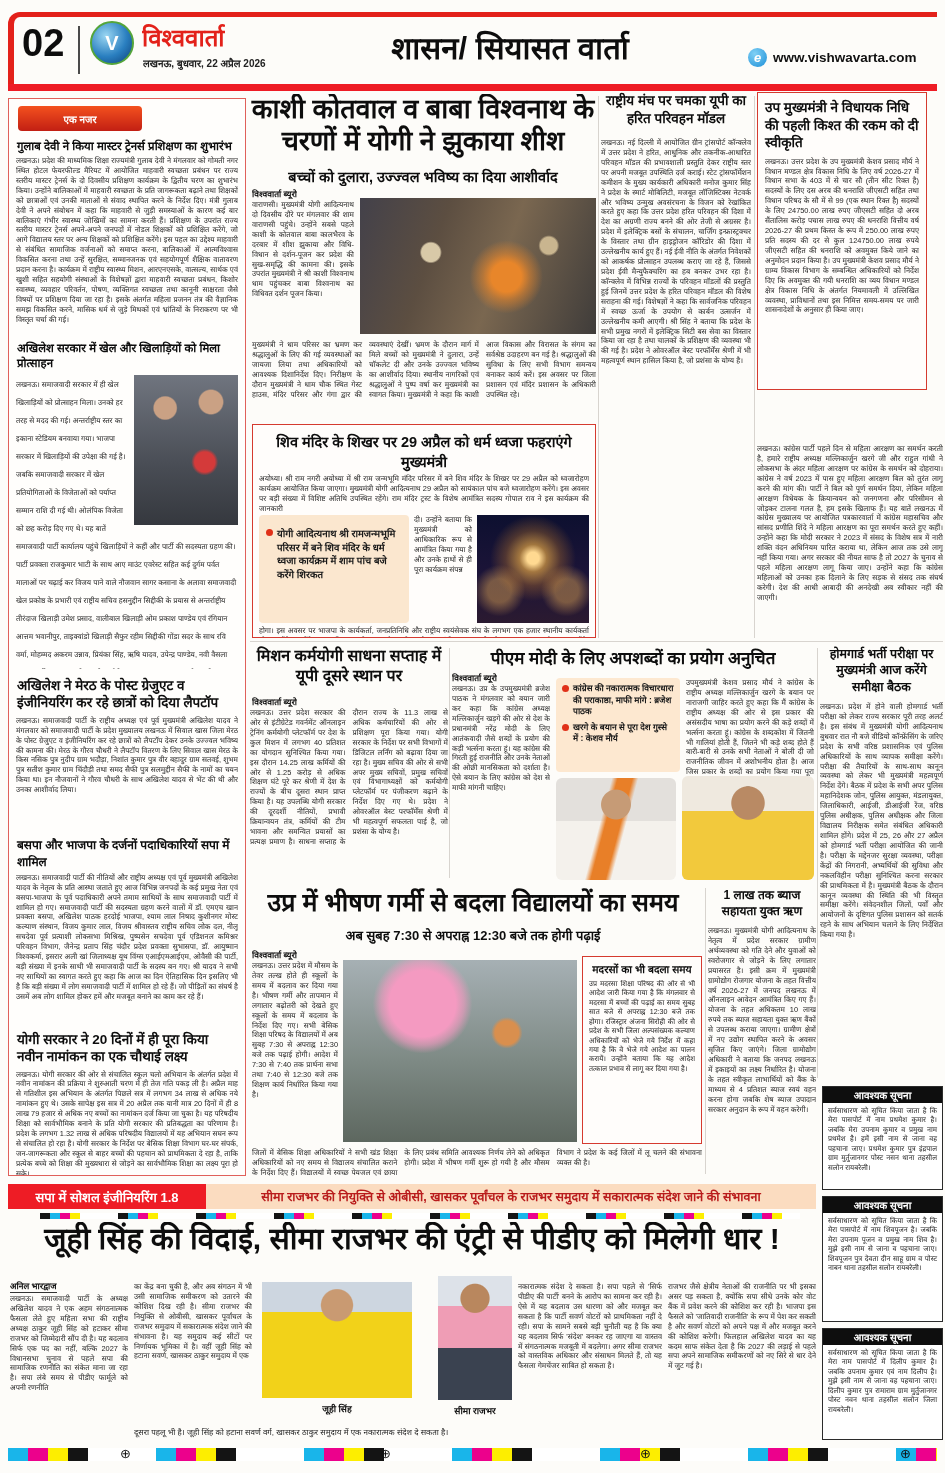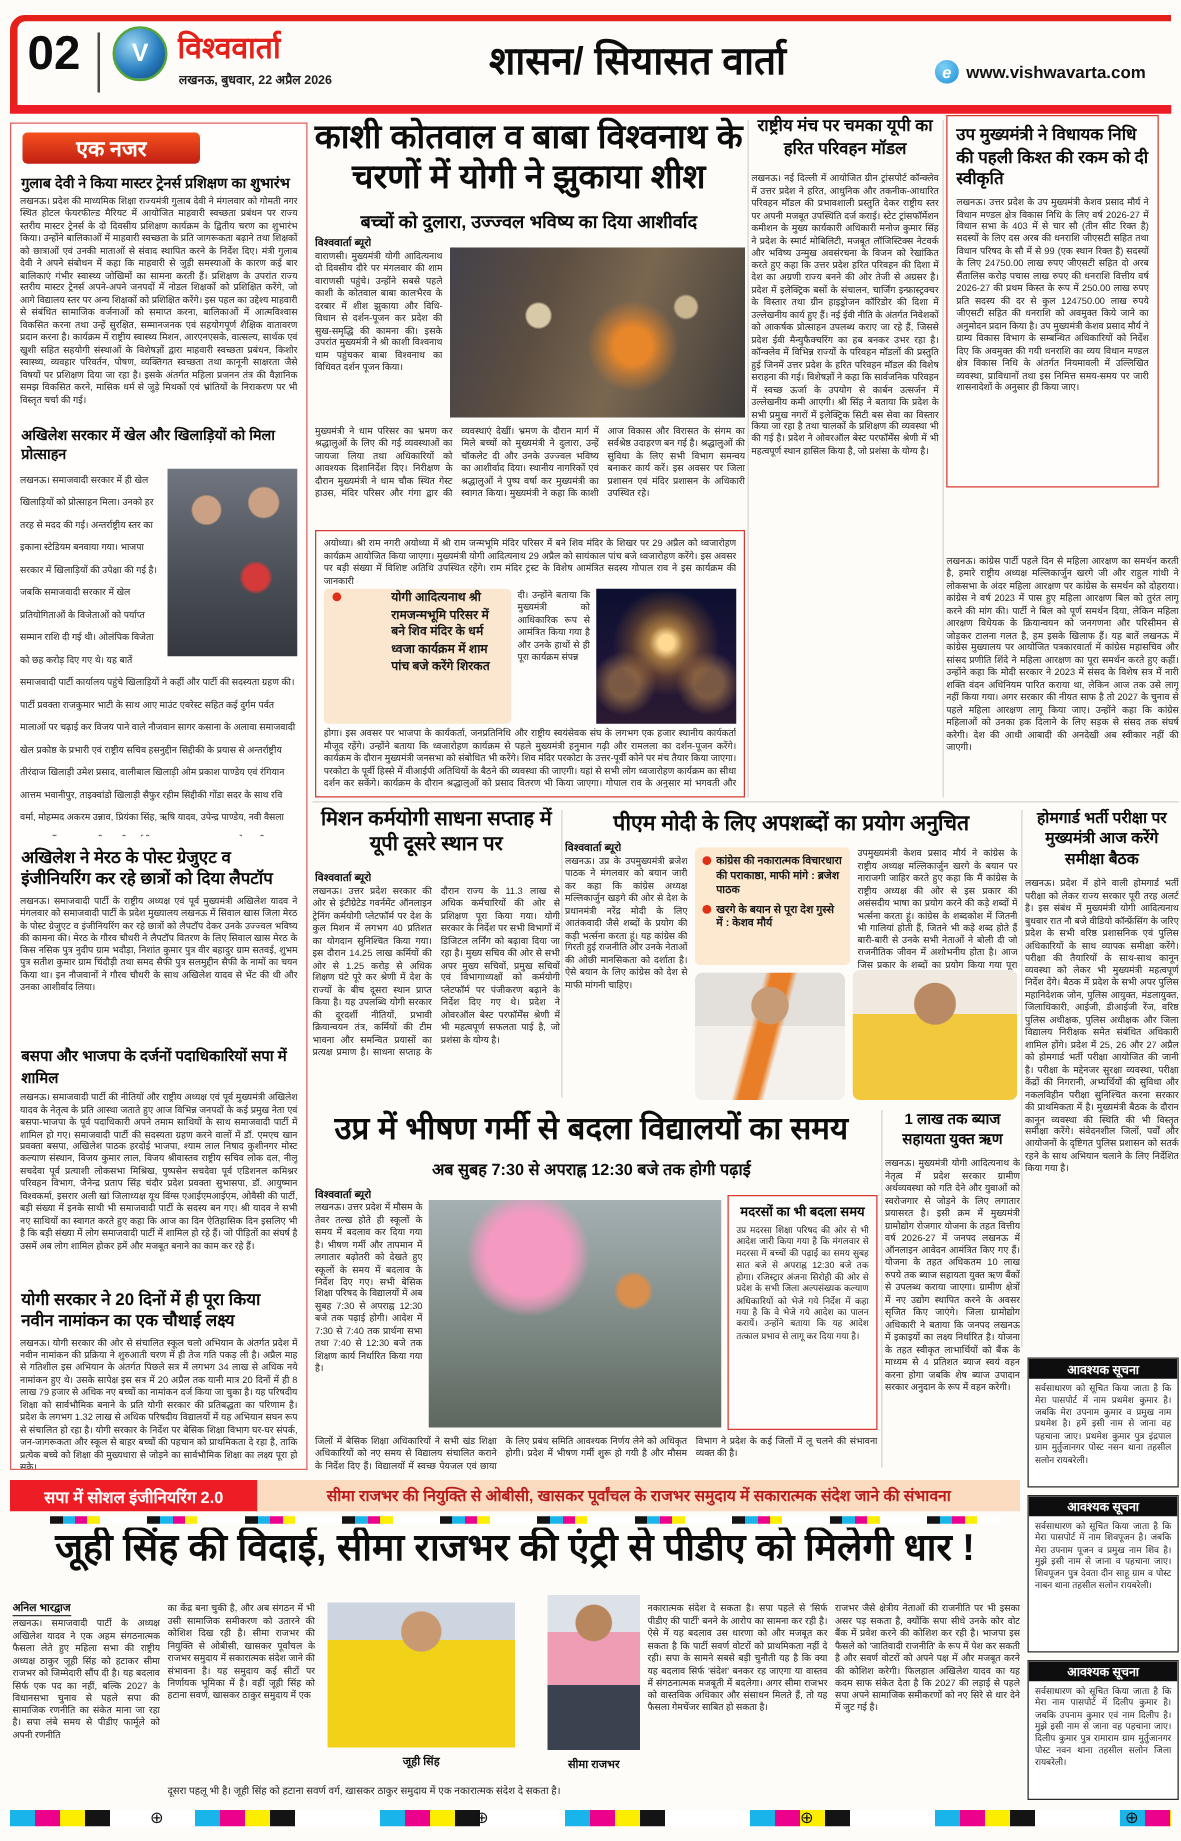--- a/index.html
+++ b/index.html
@@ -71,21 +71,21 @@
   </div>
   <div class="b hdln" style="left:142px;top:20px;font-size:24px;color:var(--red);">विश्ववार्ता</div>
   <div class="b" style="left:143px;top:56px;font-size:10px;font-weight:700;color:#222;">लखनऊ,  बुधवार, 22 अप्रैल 2026</div>
   <div class="b hdln" style="left:320px;top:26px;width:380px;text-align:center;font-size:31px;">शासन/ सियासत वार्ता</div>
   <div class="b" style="left:748px;top:48px;display:flex;align-items:center;gap:6px;">
     <span style="width:19px;height:19px;border-radius:50%;background:radial-gradient(circle at 35% 30%,#7fd0f5,#1d8fd8);color:#fff;font-weight:800;font-style:italic;font-size:13px;display:inline-flex;align-items:center;justify-content:center;">e</span>
     <span style="font-size:13.5px;font-weight:800;color:#111;">www.vishwavarta.com</span>
   </div>
 
   <div class="b" style="left:8px;top:98px;width:238px;height:1078px;border:1.2px solid #e0605a;background:#fffefc;padding:6px 7px;">
-    <div style="width:142px;height:25px;background:linear-gradient(180deg,#f4511e,#c21f13);color:#fff;font-size:17px;font-weight:800;display:flex;align-items:center;justify-content:center;border-radius:4px;margin:1px 0 7px 2px;">एक नजर</div>
+    <div style="width:124px;height:25px;background:linear-gradient(180deg,#f4511e,#c21f13);color:#fff;font-size:10px;font-weight:800;display:flex;align-items:center;justify-content:center;border-radius:4px;margin:1px 0 7px 2px;">एक नजर</div>
 
     <div class="hdln" style="font-size:11.5px;margin:2px 1px 3px;">गुलाब देवी ने किया मास्टर ट्रेनर्स प्रशिक्षण का शुभारंभ</div>
     <div class="t" style="height:176px;overflow:hidden;">लखनऊ। प्रदेश की माध्यमिक शिक्षा राज्यमंत्री गुलाब देवी ने मंगलवार को गोमती नगर स्थित होटल फेयरफील्ड मैरियट में आयोजित माहवारी स्वच्छता प्रबंधन पर राज्य स्तरीय मास्टर ट्रेनर्स के दो दिवसीय प्रशिक्षण कार्यक्रम के द्वितीय चरण का शुभारंभ किया। उन्होंने बालिकाओं में माहवारी स्वच्छता के प्रति जागरूकता बढ़ाने तथा शिक्षकों को छात्राओं एवं उनकी माताओं से संवाद स्थापित करने के निर्देश दिए। मंत्री गुलाब देवी ने अपने संबोधन में कहा कि माहवारी से जुड़ी समस्याओं के कारण कई बार बालिकाएं गंभीर स्वास्थ्य जोखिमों का सामना करती हैं। प्रशिक्षण के उपरांत राज्य स्तरीय मास्टर ट्रेनर्स अपने-अपने जनपदों में नोडल शिक्षकों को प्रशिक्षित करेंगे, जो आगे विद्यालय स्तर पर अन्य शिक्षकों को प्रशिक्षित करेंगे। इस पहल का उद्देश्य माहवारी से संबंधित सामाजिक वर्जनाओं को समाप्त करना, बालिकाओं में आत्मविश्वास विकसित करना तथा उन्हें सुरक्षित, सम्मानजनक एवं सहयोगपूर्ण शैक्षिक वातावरण प्रदान करना है। कार्यक्रम में राष्ट्रीय स्वास्थ्य मिशन, आरएनएसके, वात्सल्य, सार्थक एवं खुशी सहित सहयोगी संस्थाओं के विशेषज्ञों द्वारा माहवारी स्वच्छता प्रबंधन, किशोर स्वास्थ्य, व्यवहार परिवर्तन, पोषण, व्यक्तिगत स्वच्छता तथा कानूनी साक्षरता जैसे विषयों पर प्रशिक्षण दिया जा रहा है। इसके अंतर्गत महिला प्रजनन तंत्र की वैज्ञानिक समझ विकसित करने, मासिक धर्म से जुड़े मिथकों एवं भ्रांतियों के निराकरण पर भी विस्तृत चर्चा की गई।</div>
 
     <div class="hdln" style="font-size:11.5px;margin:8px 1px 3px;">अखिलेश सरकार में खेल और खिलाड़ियों को मिला प्रोत्साहन</div>
     <div style="height:296px;overflow:hidden;">
       <div class="ph ph-sp" style="float:right;width:104px;height:150px;margin:2px 0 4px 5px;"></div>
       <div class="t" style="display:inline;">लखनऊ। समाजवादी सरकार में ही खेल खिलाड़ियों को प्रोत्साहन मिला। उनको हर तरह से मदद की गई। अन्तर्राष्ट्रीय स्तर का इकाना स्टेडियम बनवाया गया। भाजपा सरकार में खिलाड़ियों की उपेक्षा की गई है। जबकि समाजवादी सरकार में खेल प्रतियोगिताओं के विजेताओं को पर्याप्त सम्मान राशि दी गई थी। ओलंपिक विजेता को छह करोड़ दिए गए थे। यह बातें समाजवादी पार्टी कार्यालय पहुंचे खिलाड़ियों ने कहीं और पार्टी की सदस्यता ग्रहण की। पार्टी प्रवक्ता राजकुमार भाटी के साथ आए माउंट एवरेस्ट सहित कई दुर्गम पर्वत मालाओं पर चढ़ाई कर विजय पाने वाले नौजवान सागर कसाना के अलावा समाजवादी खेल प्रकोष्ठ के प्रभारी एवं राष्ट्रीय सचिव हसनुद्दीन सिद्दीकी के प्रयास से अन्तर्राष्ट्रीय तीरंदाज खिलाड़ी उमेश प्रसाद, वालीबाल खिलाड़ी ओम प्रकाश पाण्डेय एवं रंगियान आत्तम भवानीपुर, ताइक्वांडो खिलाड़ी सैफुर रहीम सिद्दीकी गोंडा सदर के साथ रवि वर्मा, मोहम्मद अकरम उन्नाव, प्रियंका सिंह, ऋषि यादव, उपेन्द्र पाण्डेय, नवी वैसला चमारा, धर्मेन्द्र कुमार, नवीन भाटी, धर्मवीर खरागा, इरशाद अहमद, मो. अजीम खान, सतीश यादव, सतीश नारायण सिंह, हसीन, अजय सागर आदि ने भी समाजवादी पार्टी की सदस्यता ग्रहण कर ली और अखिलेश यादव से भेंटकर उनका आशीर्वाद लिया। समाजवादी पार्टी के राष्ट्रीय अध्यक्ष एवं पूर्व मुख्यमंत्री अखिलेश यादव ने सभी खिलाड़ियों के उज्ज्वल भविष्य की कामना की और उनकी उपलब्धियों के लिए बधाई दी। श्री यादव के समय खेल खिलाड़ियों को पर्याप्त सम्मान एवं मदद मिली थी। खेलकूद में वे बहुत रुचि लेते रहे हैं। कई नवोदित खिलाड़ियों को भी उन्होंने मदद दी। श्री सिद्दीकी ने एक टेनिसकोर्ट और वालीबाल कोर्ट बनवाने की अपील की।</div>
     </div>
 
@@ -100,23 +100,24 @@
   </div>
 
   <div class="b hdln" style="left:250px;top:94px;width:346px;height:68px;font-size:27px;line-height:1.18;text-align:center;">काशी कोतवाल व बाबा विश्वनाथ के चरणों में योगी ने झुकाया शीश</div>
   <div class="b hdln" style="left:250px;top:166px;width:346px;font-size:14.5px;text-align:center;">बच्चों को दुलारा, उज्ज्वल भविष्य का दिया आशीर्वाद</div>
   <div class="b byl" style="left:252px;top:188px;">विश्ववार्ता ब्यूरो</div>
   <div class="b t" style="left:252px;top:200px;width:102px;height:136px;">वाराणसी। मुख्यमंत्री योगी आदित्यनाथ दो दिवसीय दौरे पर मंगलवार की शाम वाराणसी पहुंचे। उन्होंने सबसे पहले काशी के कोतवाल बाबा कालभैरव के दरबार में शीश झुकाया और विधि-विधान से दर्शन-पूजन कर प्रदेश की सुख-समृद्धि की कामना की। इसके उपरांत मुख्यमंत्री ने श्री काशी विश्वनाथ धाम पहुंचकर बाबा विश्वनाथ का विधिवत दर्शन पूजन किया।</div>
   <div class="b ph ph-lead" style="left:360px;top:198px;width:236px;height:136px;"></div>
   <div class="b t" style="left:252px;top:340px;width:344px;height:80px;column-count:3;column-gap:7px;">मुख्यमंत्री ने धाम परिसर का भ्रमण कर श्रद्धालुओं के लिए की गई व्यवस्थाओं का जायजा लिया तथा अधिकारियों को आवश्यक दिशानिर्देश दिए। निरीक्षण के दौरान मुख्यमंत्री ने धाम चौक स्थित गेस्ट हाउस, मंदिर परिसर और गंगा द्वार की व्यवस्थाएं देखीं। भ्रमण के दौरान मार्ग में मिले बच्चों को मुख्यमंत्री ने दुलारा, उन्हें चॉकलेट दी और उनके उज्ज्वल भविष्य का आशीर्वाद दिया। स्थानीय नागरिकों एवं श्रद्धालुओं ने पुष्प वर्षा कर मुख्यमंत्री का स्वागत किया। मुख्यमंत्री ने कहा कि काशी आज विकास और विरासत के संगम का सर्वश्रेष्ठ उदाहरण बन गई है। श्रद्धालुओं की सुविधा के लिए सभी विभाग समन्वय बनाकर कार्य करें। इस अवसर पर जिला प्रशासन एवं मंदिर प्रशासन के अधिकारी उपस्थित रहे।</div>
 
   <div class="b" style="left:252px;top:424px;width:344px;height:214px;border:1.6px solid #d53a2f;padding:5px 6px;background:#fffdfb;">
+    <div class="hdln" style="font-size:14.5px;text-align:center;margin:1px 0 3px;">शिव मंदिर के शिखर पर 29 अप्रैल को धर्म ध्वजा फहराएंगे मुख्यमंत्री</div>
     <div class="t" style="height:38px;overflow:hidden;">अयोध्या। श्री राम नगरी अयोध्या में श्री राम जन्मभूमि मंदिर परिसर में बने शिव मंदिर के शिखर पर 29 अप्रैल को ध्वजारोहण कार्यक्रम आयोजित किया जाएगा। मुख्यमंत्री योगी आदित्यनाथ 29 अप्रैल को सायंकाल पांच बजे ध्वजारोहण करेंगे। इस अवसर पर बड़ी संख्या में विशिष्ट अतिथि उपस्थित रहेंगे। राम मंदिर ट्रस्ट के विशेष आमंत्रित सदस्य गोपाल राव ने इस कार्यक्रम की जानकारी</div>
     <div style="display:flex;gap:5px;height:108px;margin-top:3px;">
-      <div style="width:150px;flex:none;background:var(--boxpeach);border-radius:4px;padding:1px 7px;display:flex;gap:36px;">
+      <div style="width:150px;flex:none;background:var(--boxpeach);border-radius:4px;padding:12px 7px;display:flex;">
         <span class="quotedot"></span>
         <span style="font-size:9.8px;font-weight:800;line-height:1.4;color:#1a1a1a;">योगी आदित्यनाथ श्री रामजन्मभूमि परिसर में बने शिव मंदिर के धर्म ध्वजा कार्यक्रम में शाम पांच बजे करेंगे शिरकत</span>
       </div>
       <div class="t" style="width:58px;flex:none;">दी। उन्होंने बताया कि मुख्यमंत्री को आधिकारिक रूप से आमंत्रित किया गया है और उनके हाथों से ही पूरा कार्यक्रम संपन्न</div>
       <div class="ph ph-night" style="flex:1;"></div>
     </div>
     <div class="t" style="height:48px;overflow:hidden;margin-top:3px;">होगा। इस अवसर पर भाजपा के कार्यकर्ता, जनप्रतिनिधि और राष्ट्रीय स्वयंसेवक संघ के लगभग एक हजार स्थानीय कार्यकर्ता मौजूद रहेंगे। उन्होंने बताया कि ध्वजारोहण कार्यक्रम से पहले मुख्यमंत्री हनुमान गढ़ी और रामलला का दर्शन-पूजन करेंगे। कार्यक्रम के दौरान मुख्यमंत्री जनसभा को संबोधित भी करेंगे। शिव मंदिर परकोटा के उत्तर-पूर्वी कोने पर मंच तैयार किया जाएगा। परकोटा के पूर्वी हिस्से में वीआईपी अतिथियों के बैठने की व्यवस्था की जाएगी। यहां से सभी लोग ध्वजारोहण कार्यक्रम का सीधा दर्शन कर सकेंगे। कार्यक्रम के दौरान श्रद्धालुओं को प्रसाद वितरण भी किया जाएगा। गोपाल राव के अनुसार मां भगवती और शेषावतार मंदिर पर भी 15 मई तक ध्वजारोहण होने की संभावना है।</div>
   </div>
 
   <div class="b vline" style="left:598px;top:96px;height:542px;"></div>
@@ -181,21 +182,21 @@
   </div>
   <div class="b noticebox" style="left:822px;top:1196px;width:121px;height:126px;">
     <div class="noticehead">आवश्यक सूचना</div>
     <div class="t7" style="padding:4px 5px;height:104px;overflow:hidden;">सर्वसाधारण को सूचित किया जाता है कि मेरा पासपोर्ट में नाम शिवपूजन है। जबकि मेरा उपनाम पूजन व प्रमुख नाम शिव है। मुझे इसी नाम से जाना व पहचाना जाए। शिवपूजन पुत्र देवता दीन साहू ग्राम व पोस्ट नाबन थाना तहसील सलोन रायबरेली।</div>
   </div>
   <div class="b noticebox" style="left:822px;top:1328px;width:121px;height:112px;">
     <div class="noticehead">आवश्यक सूचना</div>
     <div class="t7" style="padding:4px 5px;height:90px;overflow:hidden;">सर्वसाधारण को सूचित किया जाता है कि मेरा नाम पासपोर्ट में दिलीप कुमार है। जबकि उपनाम कुमार एवं नाम दिलीप है। मुझे इसी नाम से जाना वह पहचाना जाए। दिलीप कुमार पुत्र रामाराम ग्राम मुर्तुजानगर पोस्ट नवन थाना तहसील सलोन जिला रायबरेली।</div>
   </div>
 
-  <div class="b" style="left:8px;top:1184px;width:198px;height:25px;background:var(--strip-red);color:#fff;font-size:13px;font-weight:800;display:flex;align-items:center;justify-content:center;">सपा में सोशल इंजीनियरिंग 2.0</div>
+  <div class="b" style="left:8px;top:1184px;width:198px;height:25px;background:var(--strip-red);color:#fff;font-size:13px;font-weight:800;display:flex;align-items:center;justify-content:center;">सपा में सोशल इंजीनियरिंग 1.8</div>
   <div class="b" style="left:206px;top:1184px;width:610px;height:25px;background:var(--peach);color:#b91c1c;font-size:12.5px;font-weight:800;display:flex;align-items:center;justify-content:center;">सीमा राजभर की नियुक्ति से ओबीसी, खासकर पूर्वांचल के राजभर समुदाय में सकारात्मक संदेश जाने की संभावना</div>
   <div class="b minibar" style="left:40px;top:1213px;width:760px;height:6px;"></div>
 
   <div class="b hdln" style="left:8px;top:1222px;width:808px;height:50px;font-size:30px;line-height:1.15;text-align:center;">जूही सिंह की विदाई, सीमा राजभर की एंट्री से पीडीए को मिलेगी धार !</div>
   <div class="b byl" style="left:10px;top:1280px;border-bottom:1px solid #333;padding-bottom:1px;">अनिल भारद्वाज</div>
 
   <div class="b t" style="left:10px;top:1294px;width:118px;height:146px;">लखनऊ। समाजवादी पार्टी के अध्यक्ष अखिलेश यादव ने एक अहम संगठनात्मक फैसला लेते हुए महिला सभा की राष्ट्रीय अध्यक्ष ठाकुर जूही सिंह को हटाकर सीमा राजभर को जिम्मेदारी सौंप दी है। यह बदलाव सिर्फ एक पद का नहीं, बल्कि 2027 के विधानसभा चुनाव से पहले सपा की सामाजिक रणनीति का संकेत माना जा रहा है। सपा लंबे समय से पीडीए फार्मूले को अपनी रणनीति</div>
   <div class="b t" style="left:134px;top:1282px;width:118px;height:140px;">का केंद्र बना चुकी है, और अब संगठन में भी उसी सामाजिक समीकरण को उतारने की कोशिश दिख रही है। सीमा राजभर की नियुक्ति से ओबीसी, खासकर पूर्वांचल के राजभर समुदाय में सकारात्मक संदेश जाने की संभावना है। यह समुदाय कई सीटों पर निर्णायक भूमिका में है। वहीं जूही सिंह को हटाना सवर्ण, खासकर ठाकुर समुदाय में एक</div>
 
   <div class="b ph ph-juhi" style="left:262px;top:1282px;width:150px;height:116px;"></div>

